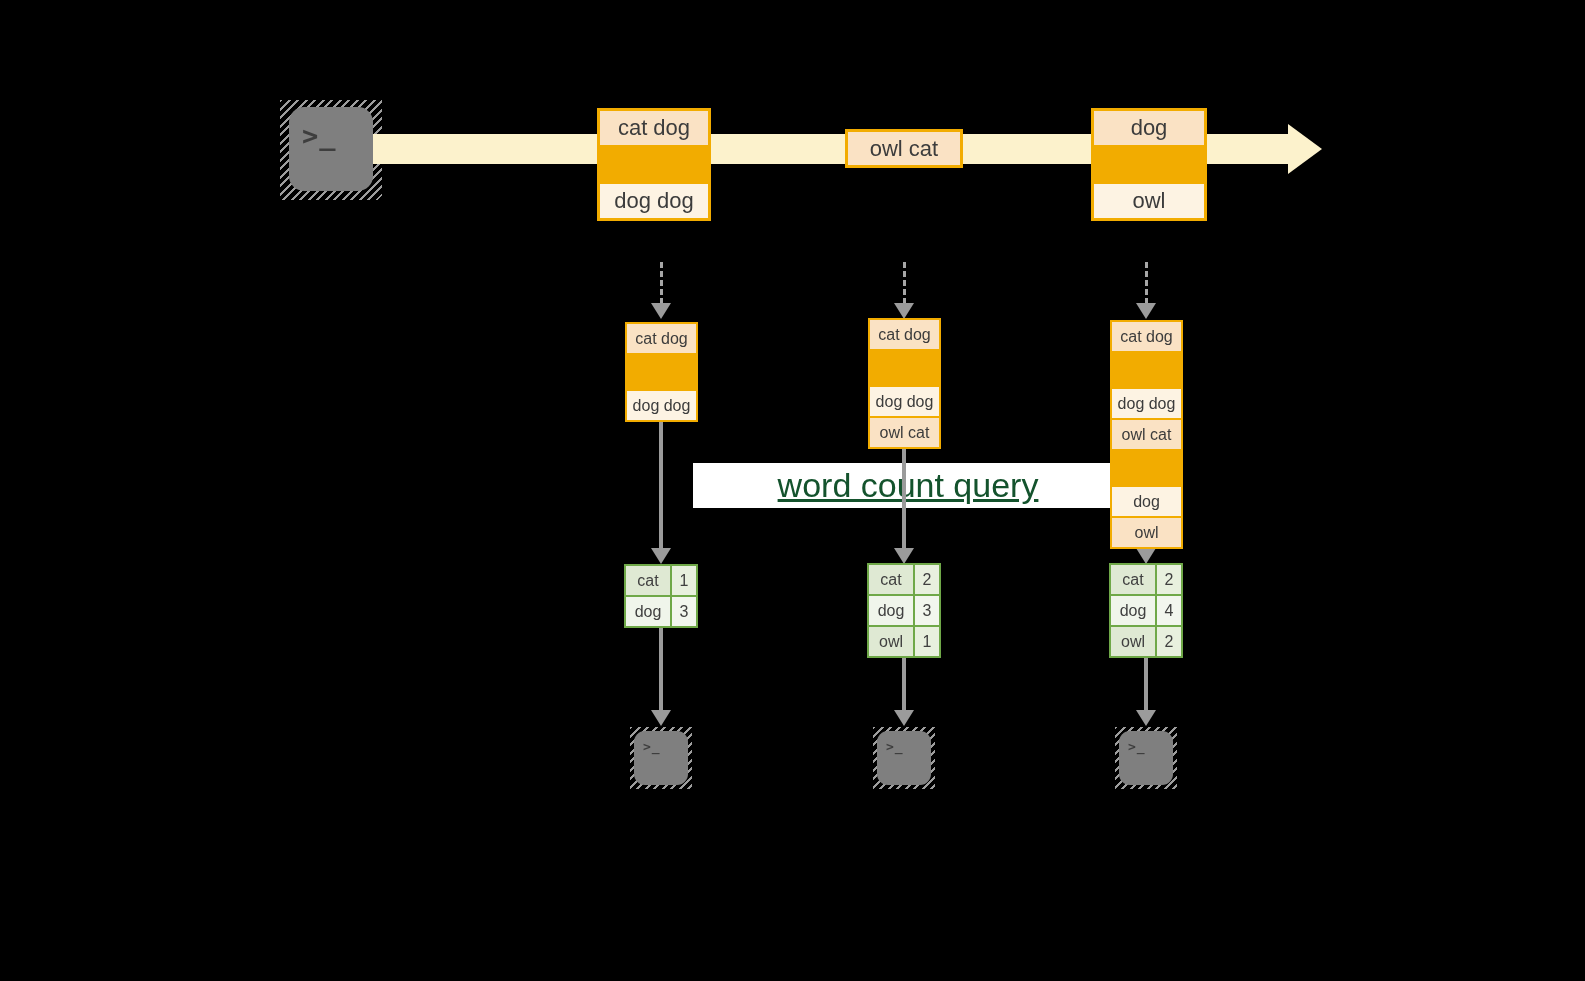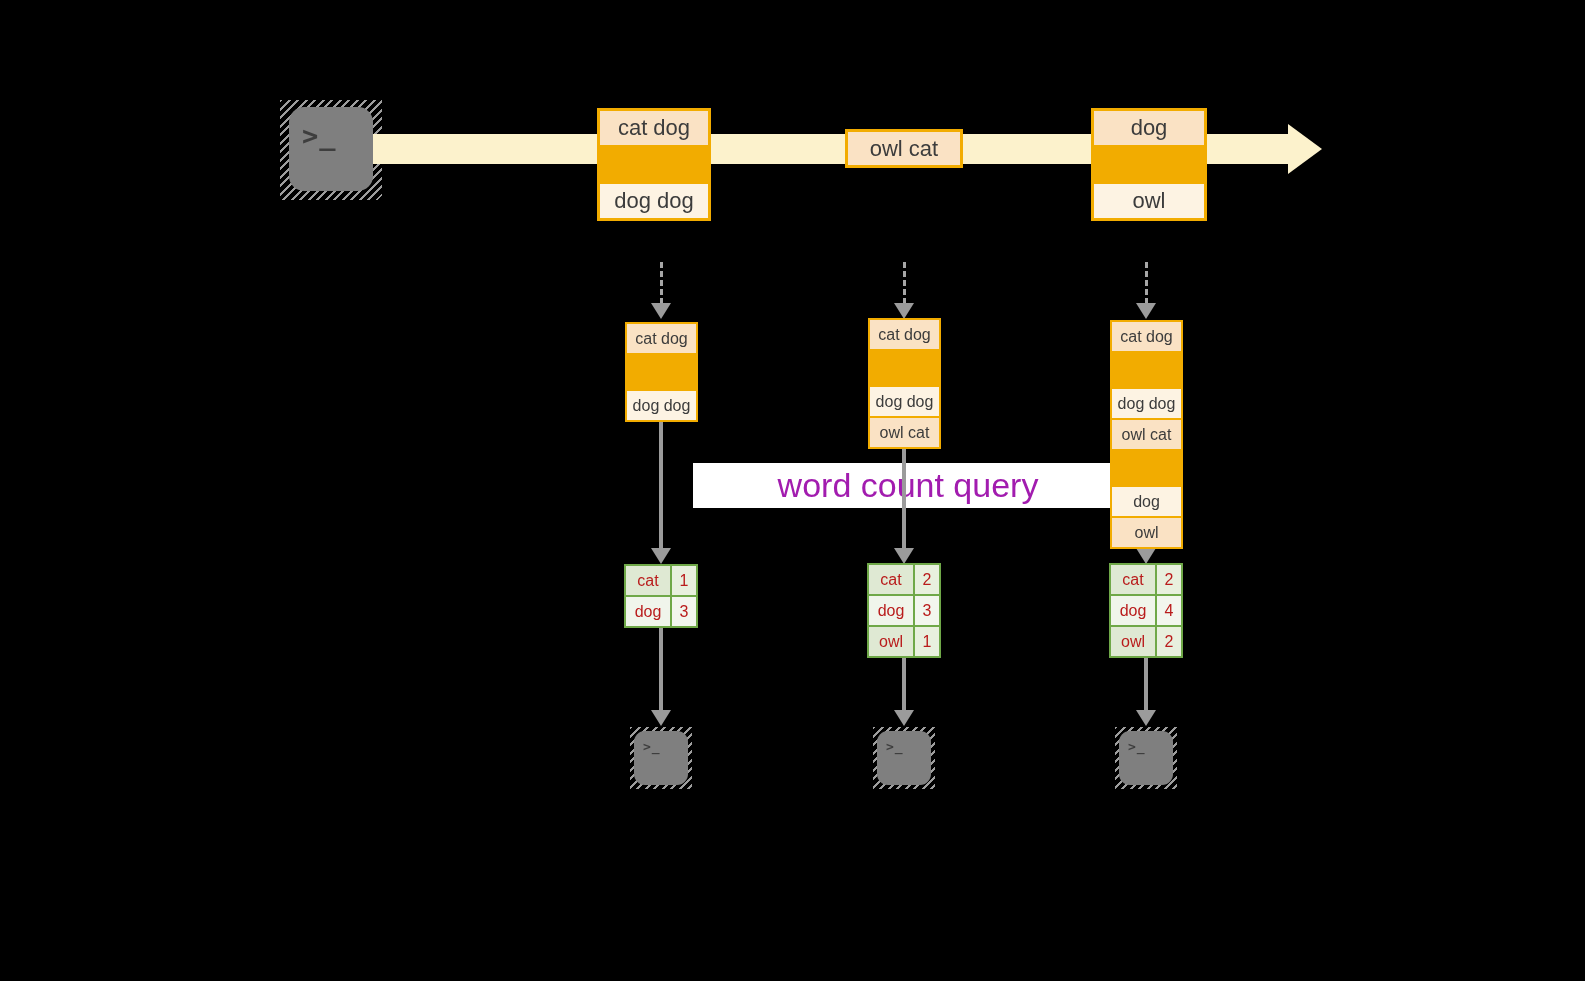--- a/index.html
+++ b/index.html
@@ -49,26 +49,26 @@
       border-left:10px solid transparent;border-right:10px solid transparent;
       border-top:16px solid var(--grayline);}
   
   .stack{position:absolute;display:flex;flex-direction:column;gap:2px;z-index:3;
          border:2px solid var(--orange);background:var(--orange);width:69px;}
   .stack .cell{height:29px;display:flex;align-items:center;justify-content:center;
                font-size:16px;color:var(--txt);}
   
   .qband{position:absolute;left:693px;top:463px;width:430px;height:45px;background:#fff;z-index:1;
          display:flex;align-items:center;justify-content:center;}
-  .qband span{font-size:34px;color:#a21caf;}
+  .qband span{font-size:34px;color:#14532d;text-decoration:underline;}
   
   .gtable{position:absolute;display:grid;grid-template-columns:44px 24px;grid-auto-rows:29px;
           gap:2px;background:var(--green);border:2px solid var(--green);z-index:3;}
   .gtable div{display:flex;align-items:center;justify-content:center;
-              font-size:16px;color:#b91c1c;text-align:center;}
+              font-size:16px;color:#404040;text-align:center;}
   .gw-a{background:var(--gw-a);} .gn-a{background:var(--gn-a);}
   .gw-b{background:var(--gw-b);} .gn-b{background:var(--gn-b);}
 </style>
 </head>
 <body>
 
 <div id="canvas">
 
   <div class="hatch" style="left:280px;top:100px;width:102px;height:100px;"></div>
   <div class="term term-big" style="left:289px;top:107px;width:84px;height:84px;">

